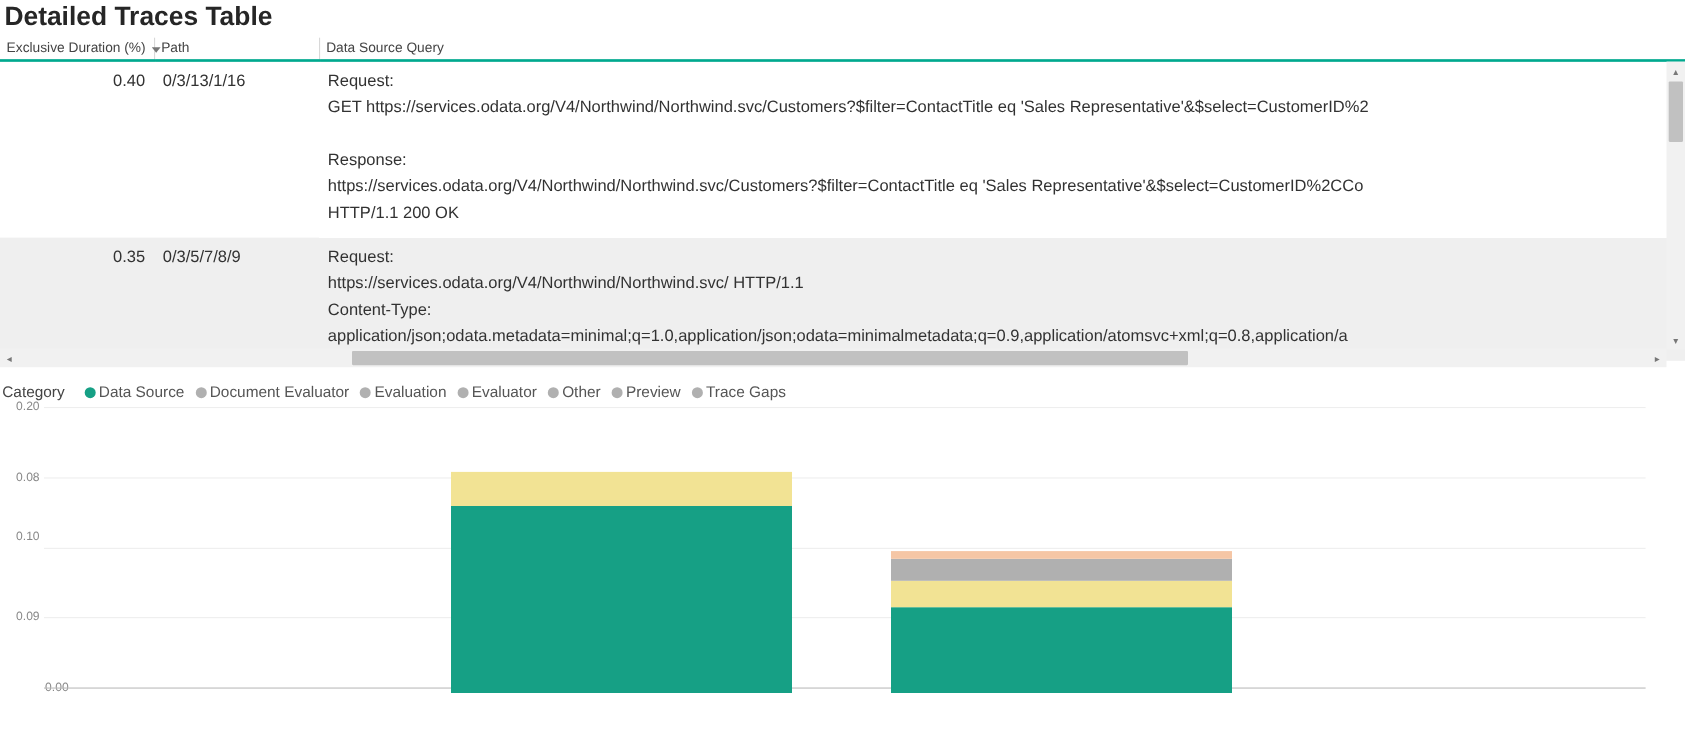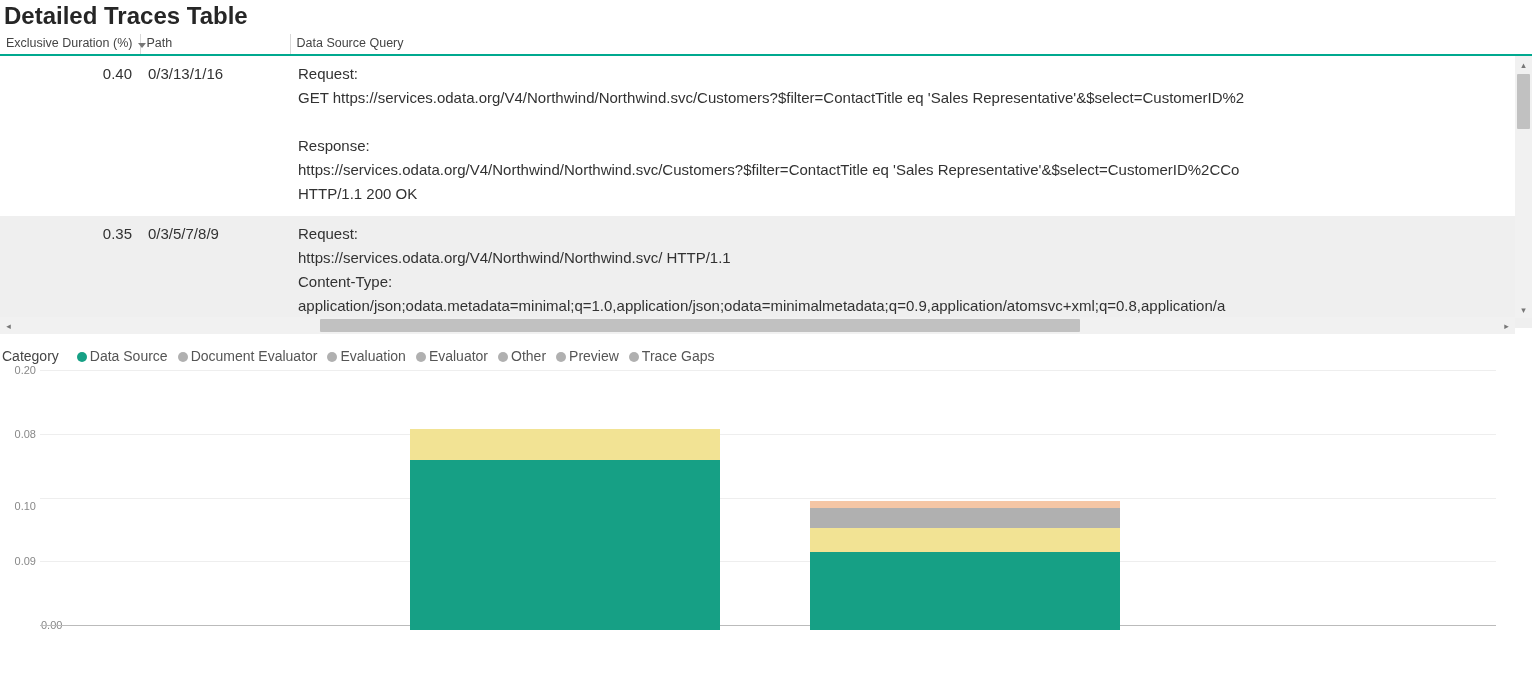--- a/index.html
+++ b/index.html
@@ -182,21 +182,21 @@
     <span class="legend-title">Category</span>
     <span id="legend-items"><span class="legend-item"><span class="swatch" style="background:#16a085"></span>Data Source</span><span class="legend-item"><span class="swatch" style="background:#b0b0b0"></span>Document Evaluator</span><span class="legend-item"><span class="swatch" style="background:#b0b0b0"></span>Evaluation</span><span class="legend-item"><span class="swatch" style="background:#b0b0b0"></span>Evaluator</span><span class="legend-item"><span class="swatch" style="background:#b0b0b0"></span>Other</span><span class="legend-item"><span class="swatch" style="background:#b0b0b0"></span>Preview</span><span class="legend-item"><span class="swatch" style="background:#b0b0b0"></span>Trace Gaps</span></span>
   </div>
 
   <div class="chart-area">
     <div id="y-axis">
         <div class="y-tick" style="top: 255px; padding-left: 37px;">0.00</div>
         <div class="grid-line x-baseline" style="top: 255px;"></div>
         <div class="y-tick" style="top: 191.25px;">0.09</div>
         <div class="grid-line" style="top: 191.25px;"></div>
-        <div class="y-tick" style="top: 136px;">0.10</div>
+        <div class="y-tick" style="top: 118px;">0.10</div>
         <div class="grid-line" style="top: 127.5px;"></div>
         <div class="y-tick" style="top: 63.75px;">0.08</div>
         <div class="grid-line" style="top: 63.75px;"></div>
         <div class="y-tick" style="top: 0px;">0.20</div>
         <div class="grid-line" style="top: 0px;"></div>
       </div>
     <div class="bars-zone" id="bars-zone">
         <div class="bar-group" style="left: 370px; height: 255px;">
           <div class="bar-seg" style="bottom: 0px; height: 169.575px; background: rgb(22, 160, 133);"></div>
           <div class="bar-seg" style="bottom: 169.575px; height: 31.875px; background: rgb(242, 227, 148);"></div>

